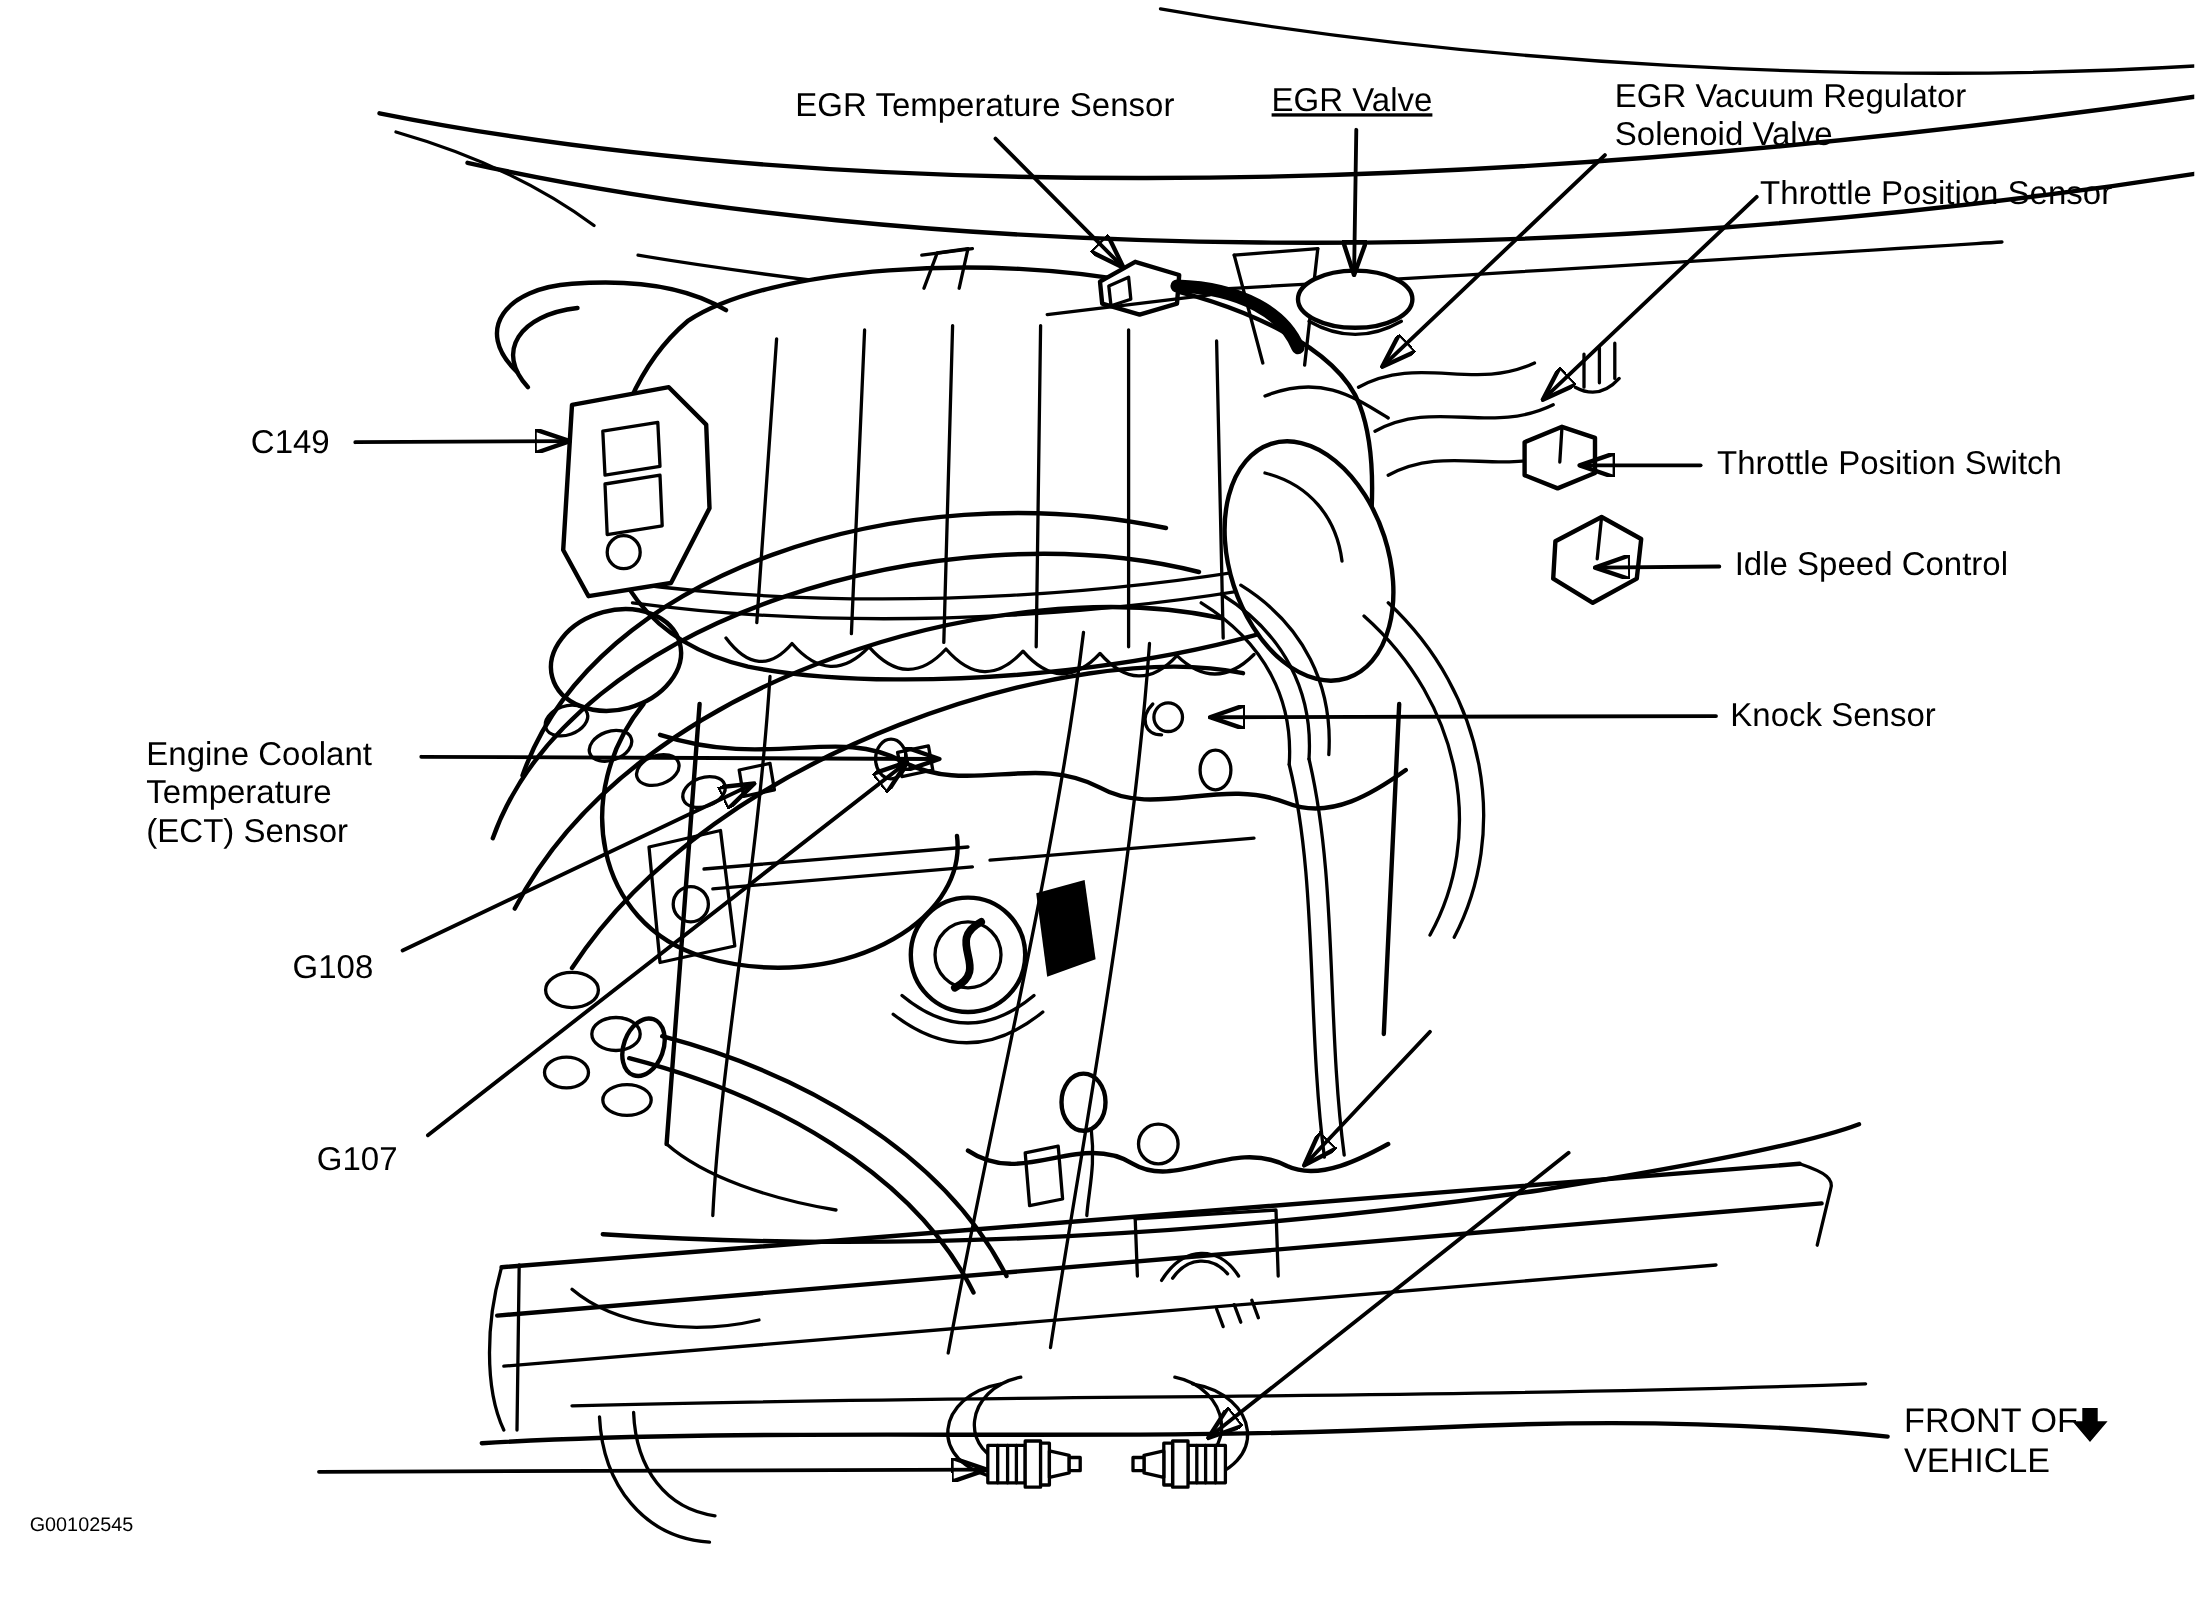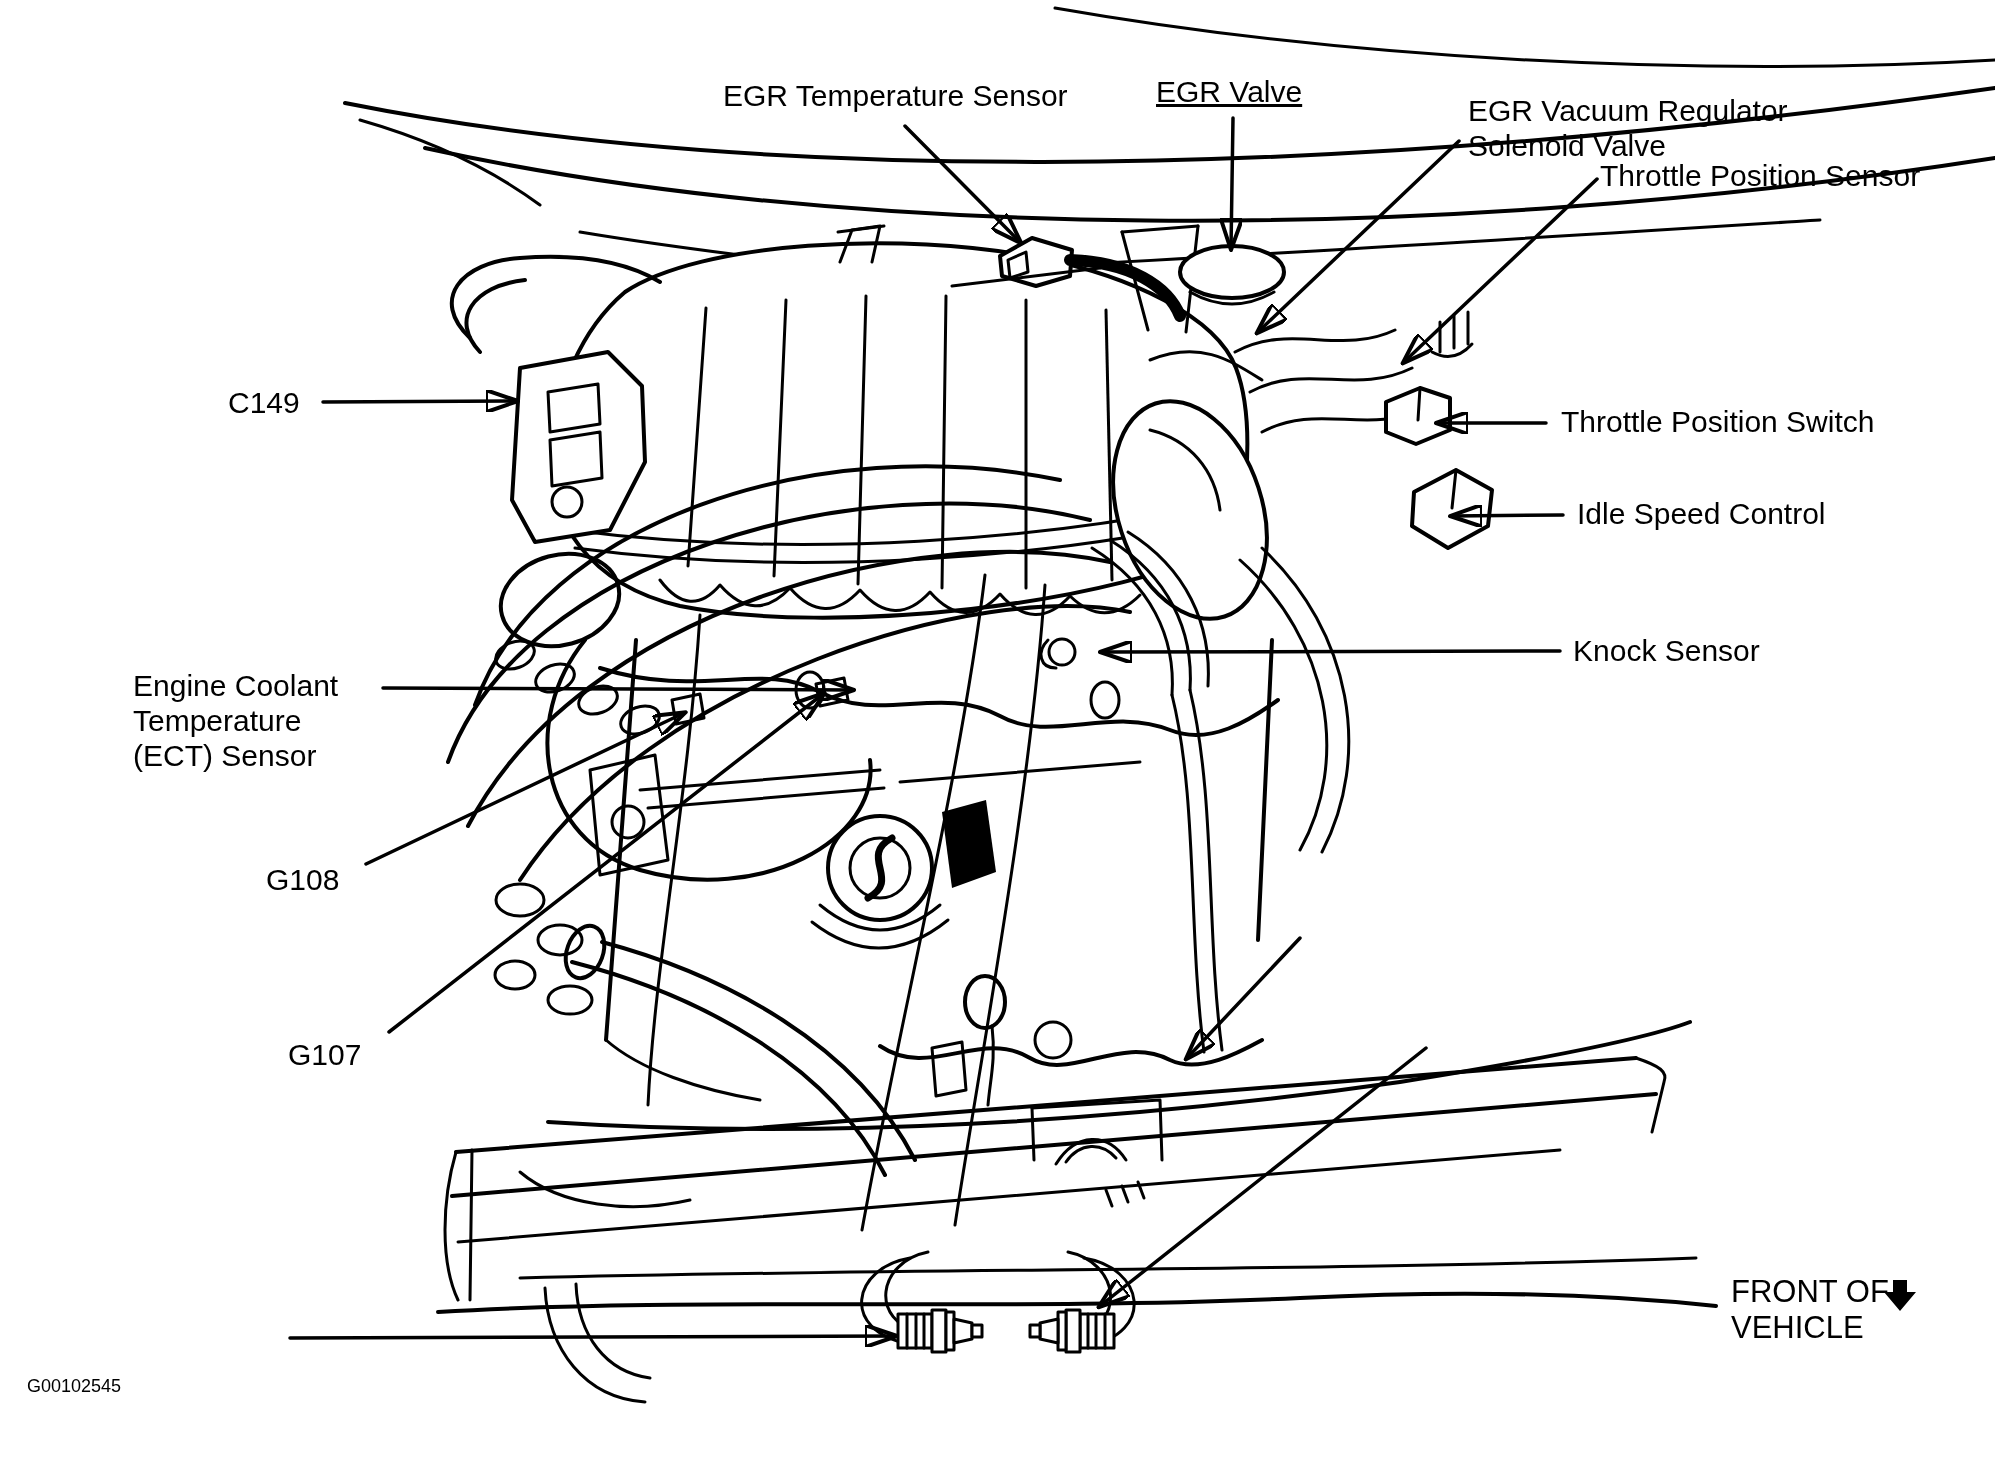--- a/index.html
+++ b/index.html
@@ -212,21 +212,21 @@
       <path class="leader" d="M 366,864 L 684,713" marker-end="url(#ah)"></path>
       <path class="leader" d="M 389,1032 L 823,694" marker-end="url(#ah)"></path>
       <path class="leader" d="M 1300,938 L 1187,1058" marker-end="url(#ah)"></path>
       <path class="leader" d="M 1426,1048 L 1100,1306" marker-end="url(#ah)"></path>
       <path class="leader" d="M 290,1338 L 895,1336" marker-end="url(#ah)"></path>
     </g>
   </svg>
 
   <div class="lbl" style="left:723px;top:78px;">EGR Temperature Sensor</div>
   <div class="lbl" style="left:1156px;top:74px;text-decoration:underline;">EGR Valve</div>
-  <div class="lbl" style="left:1468px;top:70px;margin-top:23px;">EGR Vacuum Regulator
+  <div class="lbl" style="left:1468px;top:70px;">EGR Vacuum Regulator
 Solenoid Valve</div>
   <div class="lbl" style="left:1600px;top:158px;text-align:center;">Throttle Position Sensor</div>
   <div class="lbl" style="left:228px;top:385px;">C149</div>
   <div class="lbl" style="left:1561px;top:404px;">Throttle Position Switch</div>
   <div class="lbl" style="left:1577px;top:496px;">Idle Speed Control</div>
   <div class="lbl" style="left:1573px;top:633px;">Knock Sensor</div>
   <div class="lbl" style="left:133px;top:668px;">Engine Coolant
 Temperature
 (ECT) Sensor</div>
   <div class="lbl" style="left:266px;top:862px;">G108</div>

